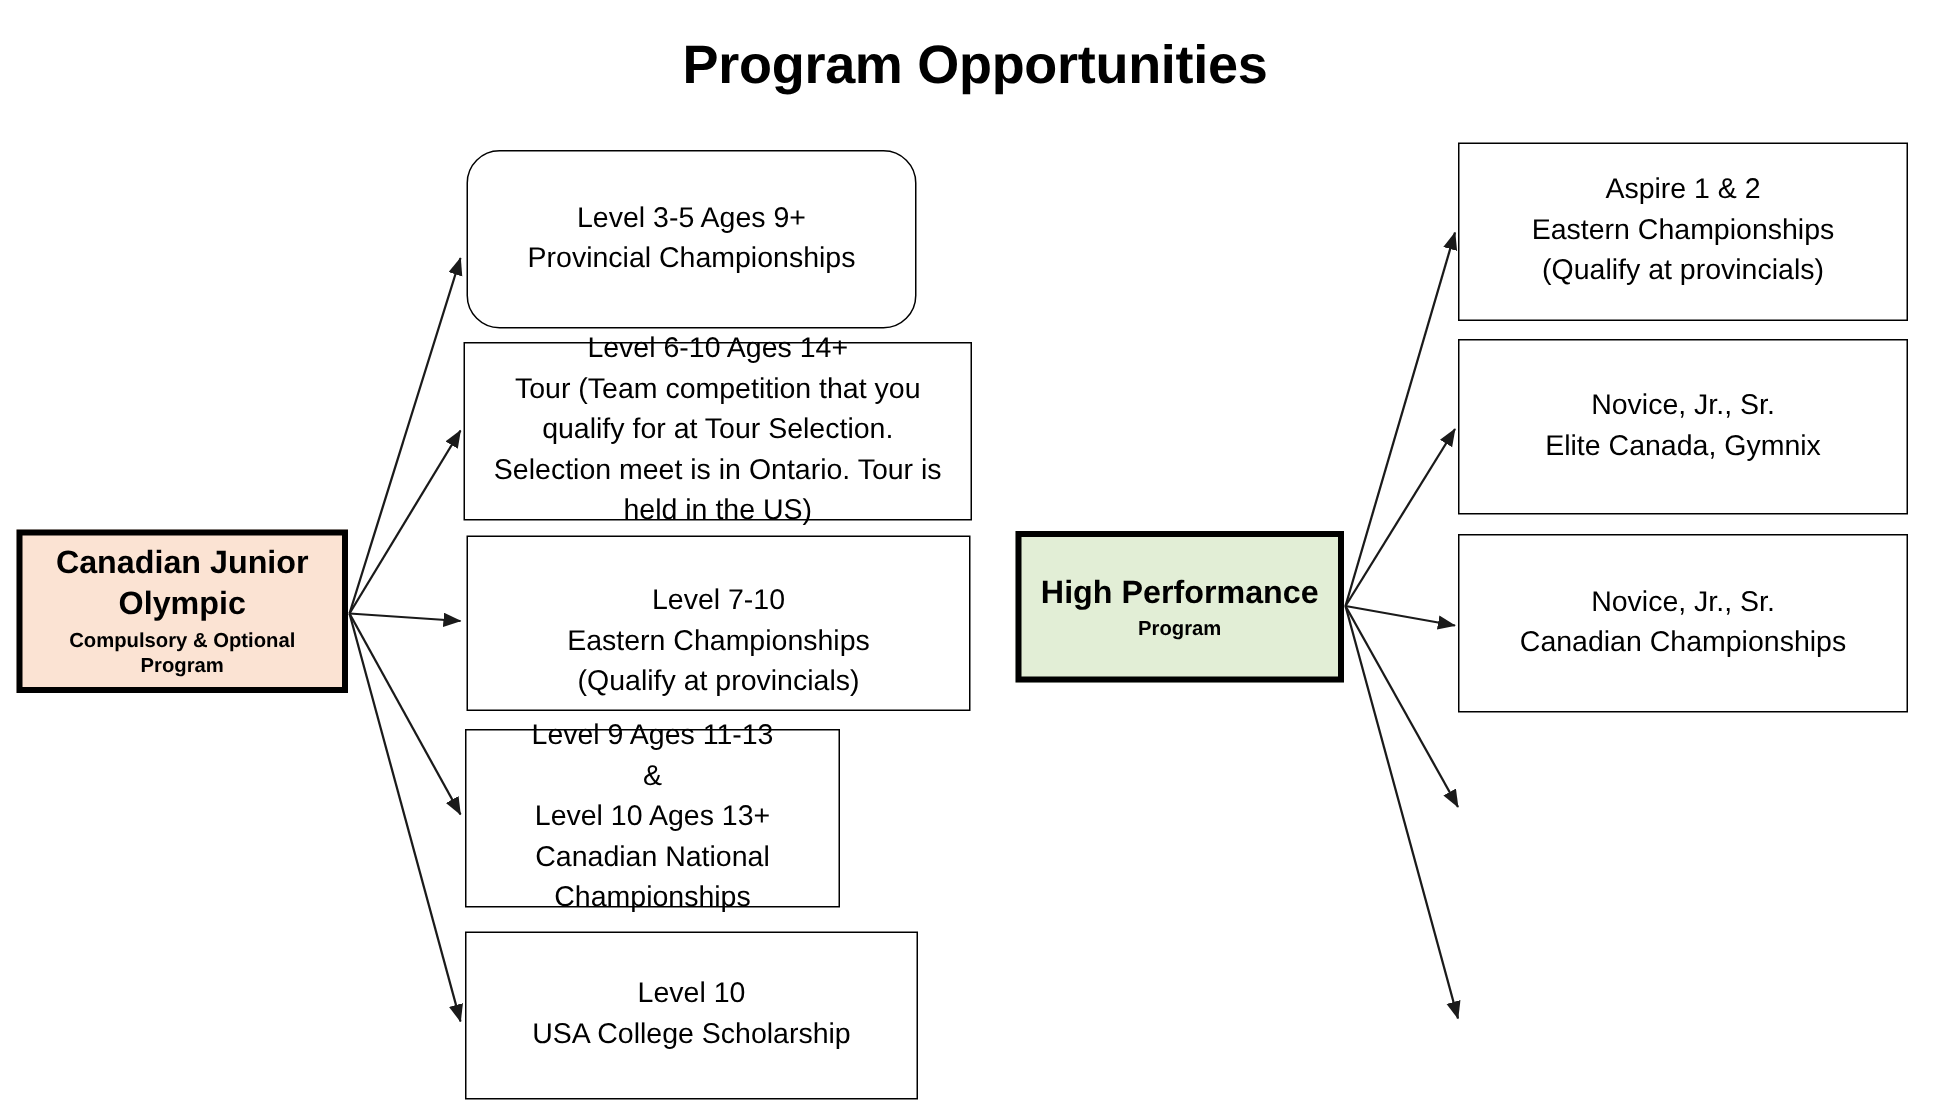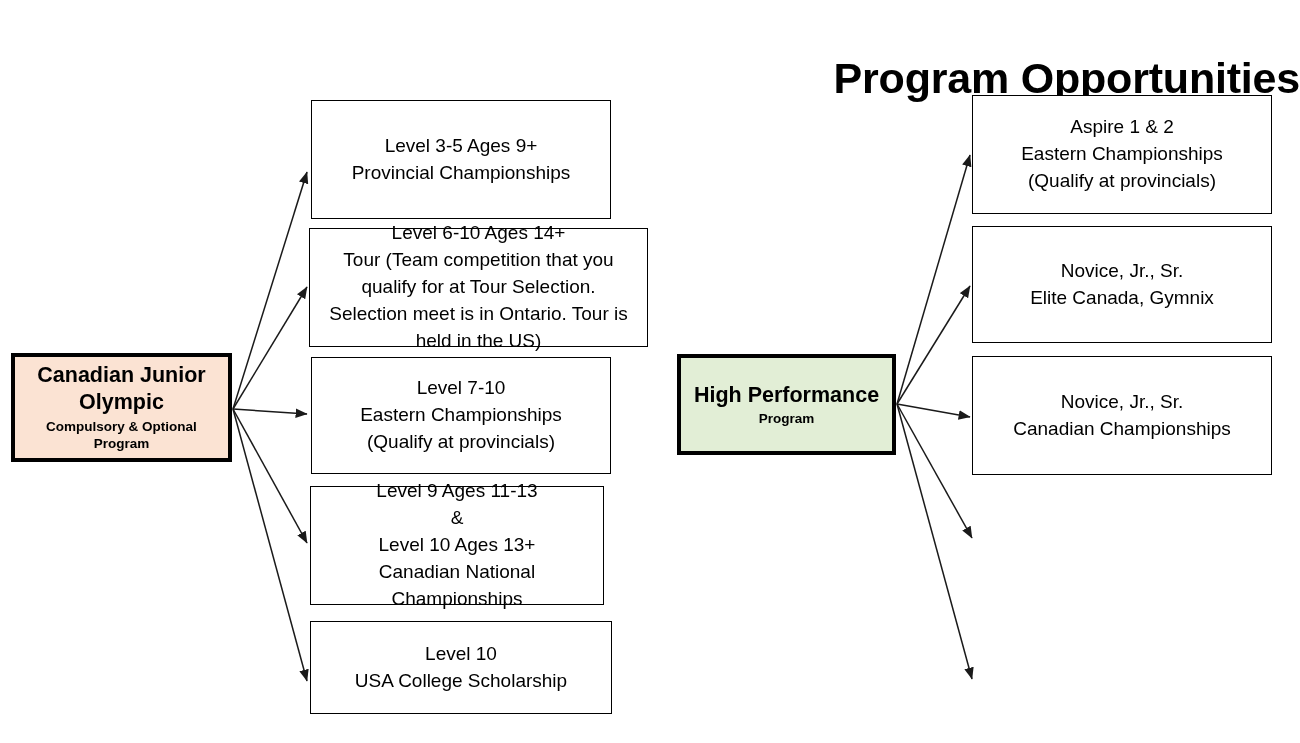--- a/index.html
+++ b/index.html
@@ -15,26 +15,25 @@
     background: #ffffff;
     overflow: hidden;
     font-family: "Liberation Sans", sans-serif;
     color: #000000;
   }
   #page-title {
     position: absolute;
     left: 0;
     top: 22px;
     width: 1300px;
-    text-align: right;
-    font-size: 43px;
+    text-align: center;
+    font-size: 36px;
     font-weight: bold;
     letter-spacing: -0.2px;
     color: #000000;
-    margin-top: 32px;
   }
   svg#arrow-layer {
     position: absolute;
     left: 0;
     top: 0;
     width: 1300px;
     height: 743px;
     pointer-events: none;
   }
   .dest-box {
@@ -127,47 +126,47 @@
 Olympic</div>
     <div class="sub">Compulsory &amp; Optional
 Program</div>
   </div>
 
   <div class="source-box" id="source-hp" style="background: rgb(226, 238, 214); align-items: center;">
     <div class="main">High Performance</div>
     <div class="sub">Program</div>
   </div>
 
-  <div class="dest-box" style="left:311px; top:100px; width:300px; height:119px;">
+  <div class="dest-box" style="left:311px; top:100px; width:300px; height:119px;border-radius:22px;">
     <div class="txt">Level 3-5 Ages 9+
 Provincial Championships</div>
   </div>
 
   <div class="dest-box" style="left:309px; top:228px; width:339px; height:119px;">
     <div class="txt">Level 6-10 Ages 14+
 Tour (Team competition that you
 qualify for at Tour Selection.
 Selection meet is in Ontario. Tour is
 held in the US)</div>
   </div>
 
-  <div class="dest-box" style="left:311px; top:357px; width:300px; height:117px;">
+  <div class="dest-box" style="left:311px; top:357px; width:336px; height:117px;align-items:flex-end;">
     <div class="txt">Level 7-10
 Eastern Championships
 (Qualify at provincials)</div>
   </div>
 
-  <div class="dest-box" style="left:310px; top:486px; width:294px; height:119px;">
+  <div class="dest-box" style="left:310px; top:486px; width:250px; height:119px;">
     <div class="txt">Level 9 Ages 11-13
 &amp;
 Level 10 Ages 13+
 Canadian National Championships</div>
   </div>
 
-  <div class="dest-box" style="left:310px; top:621px; width:302px; height:93px;">
+  <div class="dest-box" style="left:310px; top:621px; width:302px; height:112px;">
     <div class="txt">Level 10
 USA College Scholarship</div>
   </div>
 
   <div class="dest-box" style="left:972px; top:95px; width:300px; height:119px;">
     <div class="txt">Aspire 1 &amp; 2
 Eastern Championships
 (Qualify at provincials)</div>
   </div>
 

